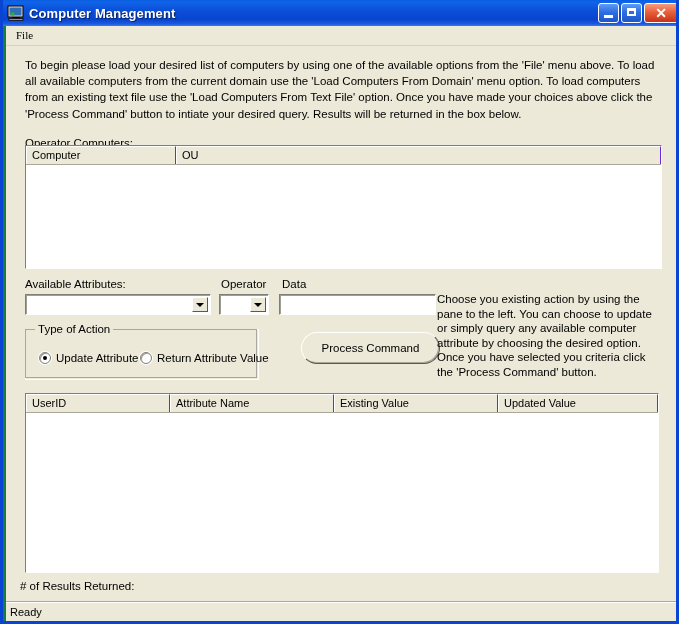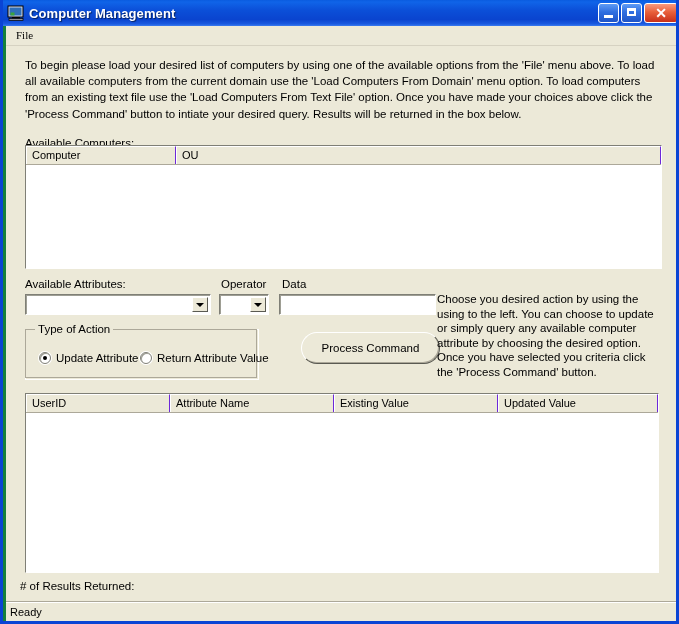--- a/index.html
+++ b/index.html
@@ -329,21 +329,21 @@
   </div>
 
   <div class="client">
 
     <div class="menubar">
       <div class="menu-item">File</div>
     </div>
 
     <div class="instructions">To begin please load your desired list of computers by using one of the available options from the 'File' menu above. To load all available computers from the current domain use the 'Load Computers From Domain' menu option. To load computers from an existing text file use the 'Load Computers From Text File' option. Once you have made your choices above click the 'Process Command' button to intiate your desired query. Results will be returned in the box below.</div>
 
-    <div class="fieldlabel" style="left:19px; top:111px;">Available Computers:</div>
+    <div class="fieldlabel" style="left:19px; top:111px;">Operator Computers:</div>
 
     <div class="listbox" style="left:19px; top:119px; width:637px; height:124px;">
       <div class="lv-header">
         <div class="lv-col" style="width:150px;">Computer</div>
         <div class="lv-col" style="width:485px;">OU</div>
       </div>
       <div class="lv-body" style="height:104px;"></div>
     </div>
 
     <div class="fieldlabel" style="left:19px; top:252px;">Available Attributes:</div>
@@ -367,21 +367,21 @@
         <span>Update Attribute</span>
       </div>
       <div class="radio" style="left:114px; top:22px;">
         <span class="radio-dot"></span>
         <span>Return Attribute Value</span>
       </div>
     </div>
 
     <div class="button" style="left:295px; top:306px; width:139px; height:32px;border-radius:18px;">Process Command</div>
 
-    <div class="helptext" style="left:431px; top:266px; width:224px;">Choose you desired action by using the using to the left. You can choose to update or simply query any available computer attribute by choosing the desired option. Once you have selected you criteria click the 'Process Command' button.</div>
+    <div class="helptext" style="left:431px; top:266px; width:224px;">Choose you existing action by using the pane to the left. You can choose to update or simply query any available computer attribute by choosing the desired option. Once you have selected you criteria click the 'Process Command' button.</div>
 
     <div class="listbox" style="left:19px; top:367px; width:634px; height:180px;">
       <div class="lv-header">
         <div class="lv-col" style="width:144px;">UserID</div>
         <div class="lv-col" style="width:164px;">Attribute Name</div>
         <div class="lv-col" style="width:164px;">Existing Value</div>
         <div class="lv-col" style="width:160px;">Updated Value</div>
       </div>
       <div class="lv-body" style="height:160px;"></div>
     </div>

